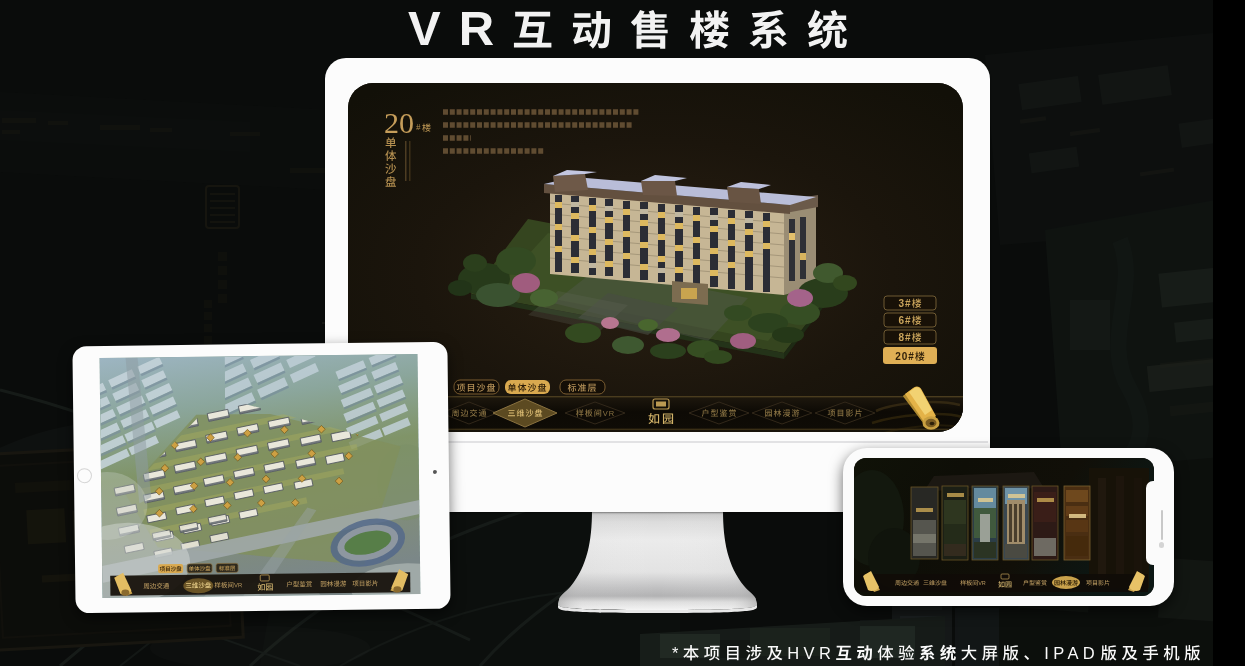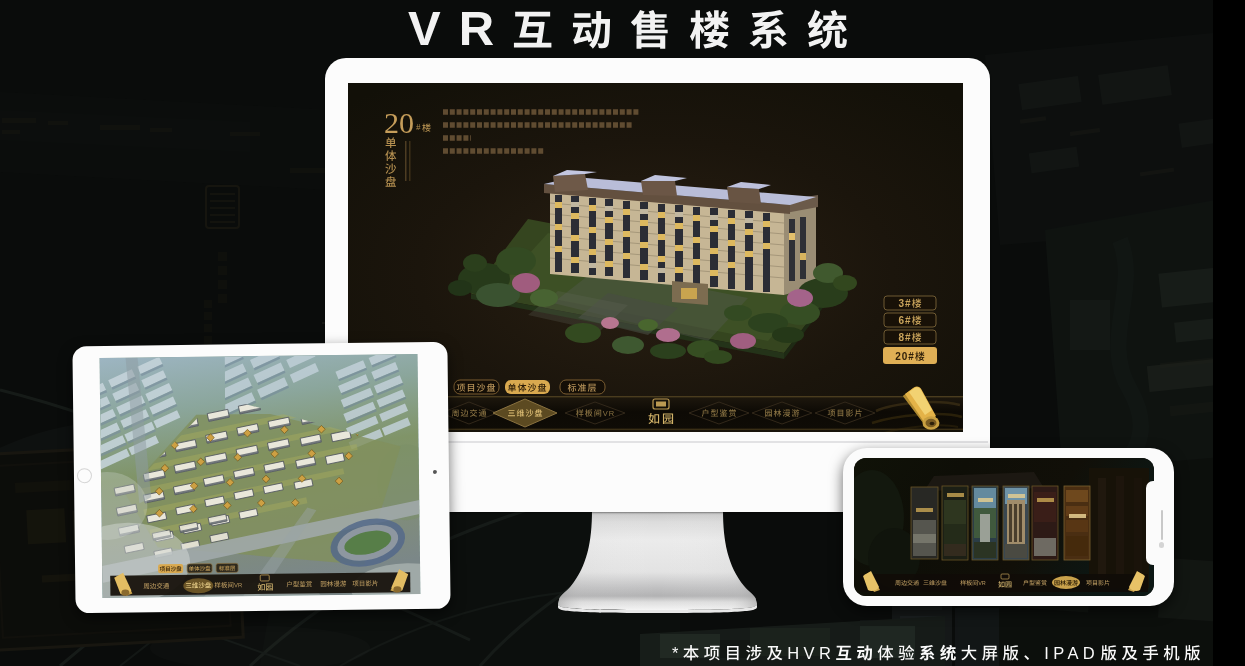--- a/index.html
+++ b/index.html
@@ -247,21 +247,21 @@
       <path d="M42,2 L173,2 C173,34 178,58 194,78 C199,84 206,88 206,92 L207,96 C207,100 196,102 107,102 C18,102 8,100 8,96 L9,92 C9,88 16,84 21,78 C37,58 42,34 42,2 Z" fill="url(#nkh)"></path>
       <path d="M8,96 C8,100 18,102 107,102 C196,102 207,100 207,96 L207,99 C207,103 196,105 107,105 C18,105 8,103 8,99 Z" fill="#e8e8e8"></path>
     </svg>
 
     <div class="abs" style="left:0;top:0;width:665px;height:454px;background:#fcfcfc;
       border-radius:21px;box-shadow:0 1px 2px rgba(0,0,0,0.4);"></div>
 
     <div class="abs" style="left:2px;top:383px;width:661px;height:1.6px;background:#e2e2e4;"></div>
 
     <div class="abs" id="mscreen" style="left:23px;top:25px;width:615px;height:349px;
-      background:#13100a;overflow:hidden;">
+      background:#13100a;overflow:hidden;border-radius:25px;">
       <svg width="615" height="349" viewBox="0 0 615 349">
         <defs>
           <radialGradient id="scrGlow" cx="0.5" cy="0.55" r="0.7">
             <stop offset="0" stop-color="#2a2013"></stop>
               <stop offset="0.55" stop-color="#1b150c"></stop>
             <stop offset="1" stop-color="#121008"></stop>
           </radialGradient>
           <linearGradient id="navg" x1="0" y1="0" x2="0" y2="1">
             <stop offset="0" stop-color="#1d170d"></stop>
               <stop offset="0.45" stop-color="#0d0a05"></stop>

